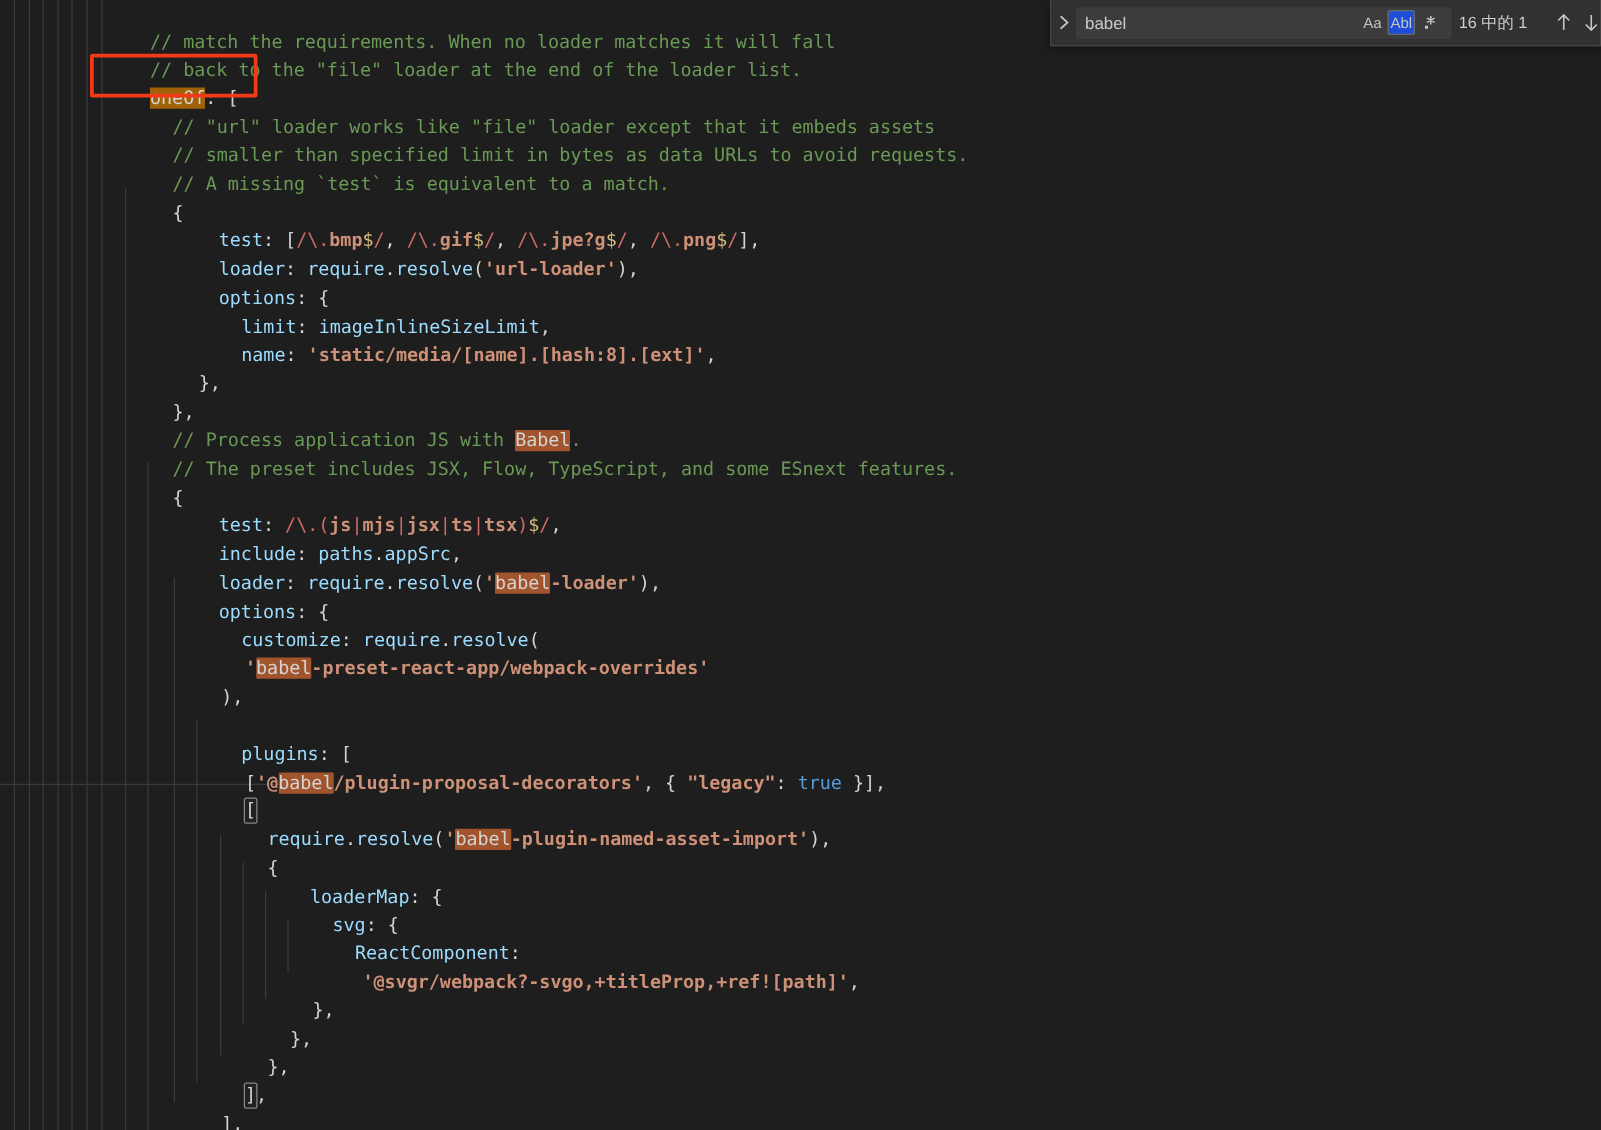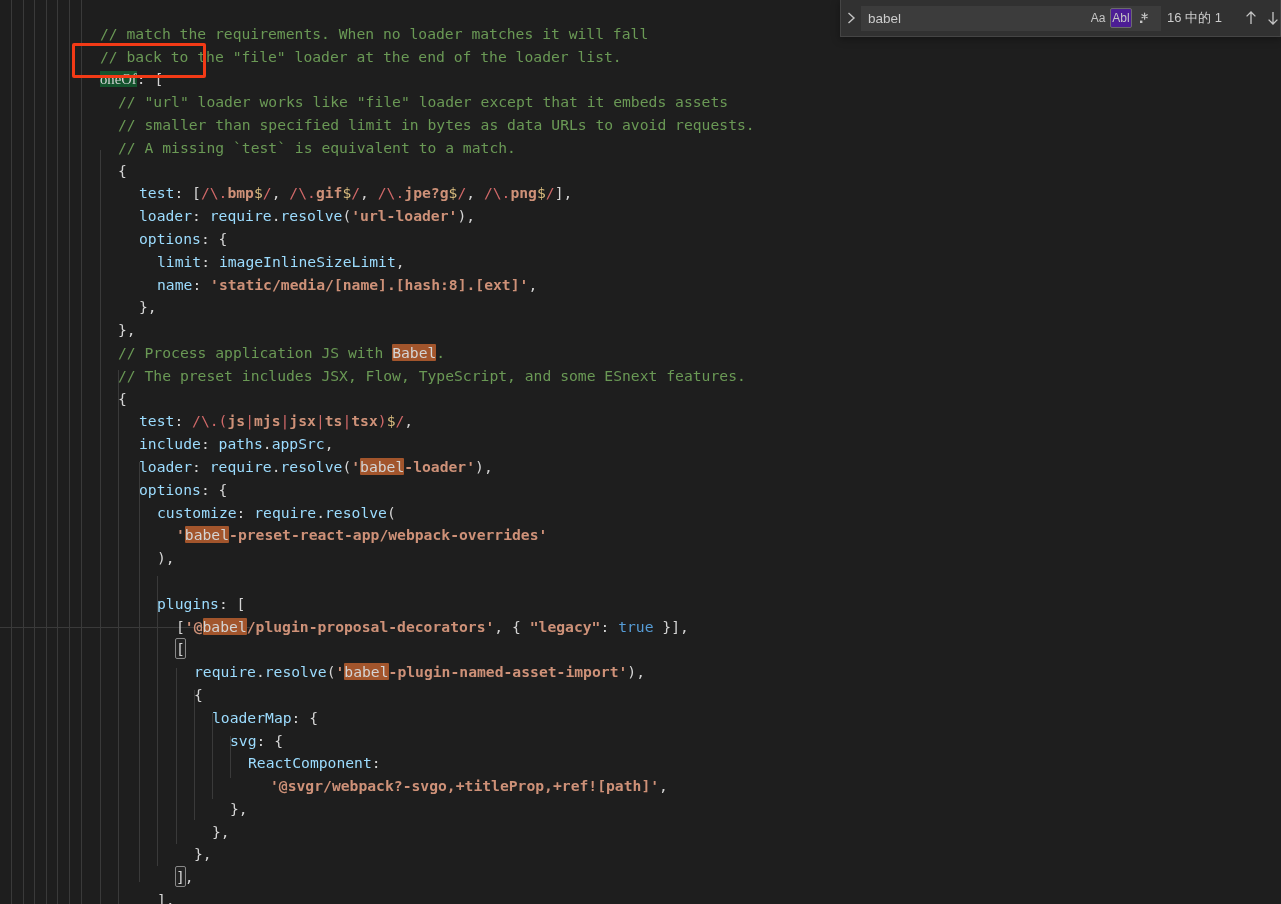--- a/index.html
+++ b/index.html
@@ -41,41 +41,41 @@
     position: absolute;
     left: 0; top: 0;
     width: 1281px;
     font-family: "DejaVu Sans Mono", "Liberation Mono", monospace;
     font-size: 14.7px;
     line-height: 22.8px;
     white-space: pre;
     color: #D4D4D4;
     letter-spacing: 0px;
   }
-  .ln { height: 22.8px; position: relative; }
+  .ln { height: 22.8px; position: relative; padding-left: 20px; }
 
   
   .cmt  { color: #6A9955; }
-  .prop { color: #9CDCFE; }
+  .prop { color: #9CDCFE; margin-left: 16px; }
   .str  { color: #CE9178; font-weight: bold; }
   .rgx  { color: #D16969; }
   .rgxa { color: #D7BA7D; }
   .punc { color: #D4D4D4; }
   .kw   { color: #569CD6; }
   .var  { color: #9CDCFE; }
 
   
   .match {
     background: #A2552C;
     color: #D4D4D4;
     border-radius: 1px;
   }
 
   
-  .sel { background: #14532d; color: #D4D4D4; font-family: Liberation Serif, serif; }
+  .sel { background: #a16207; color: #D4D4D4; }
 
   
   .brkt {
     outline: 1px solid #888888;
     background: rgba(255,255,255,0.02);
     border-radius: 1px;
     padding: 1px 0;
   }
 
   
@@ -137,21 +137,21 @@
     font-size: 12px;
     font-family: "Liberation Sans", sans-serif;
     cursor: pointer;
     box-sizing: border-box;
     border: 1px solid transparent;
     border-radius: 2px;
     flex: 0 0 22px;
   }
   .find-opt.on {
     border-color: #6b6b6b;
-    background: #4c1d95;
+    background: #1d4ed8;
   }
   #find-opts { display: flex; margin-right: 4px; }
   #find-count {
     color: #CCCCCC;
     font-size: 13px;
     font-family: "Liberation Sans", sans-serif;
     margin-left: 6px;
     white-space: nowrap;
     flex: 0 0 auto;
   }

